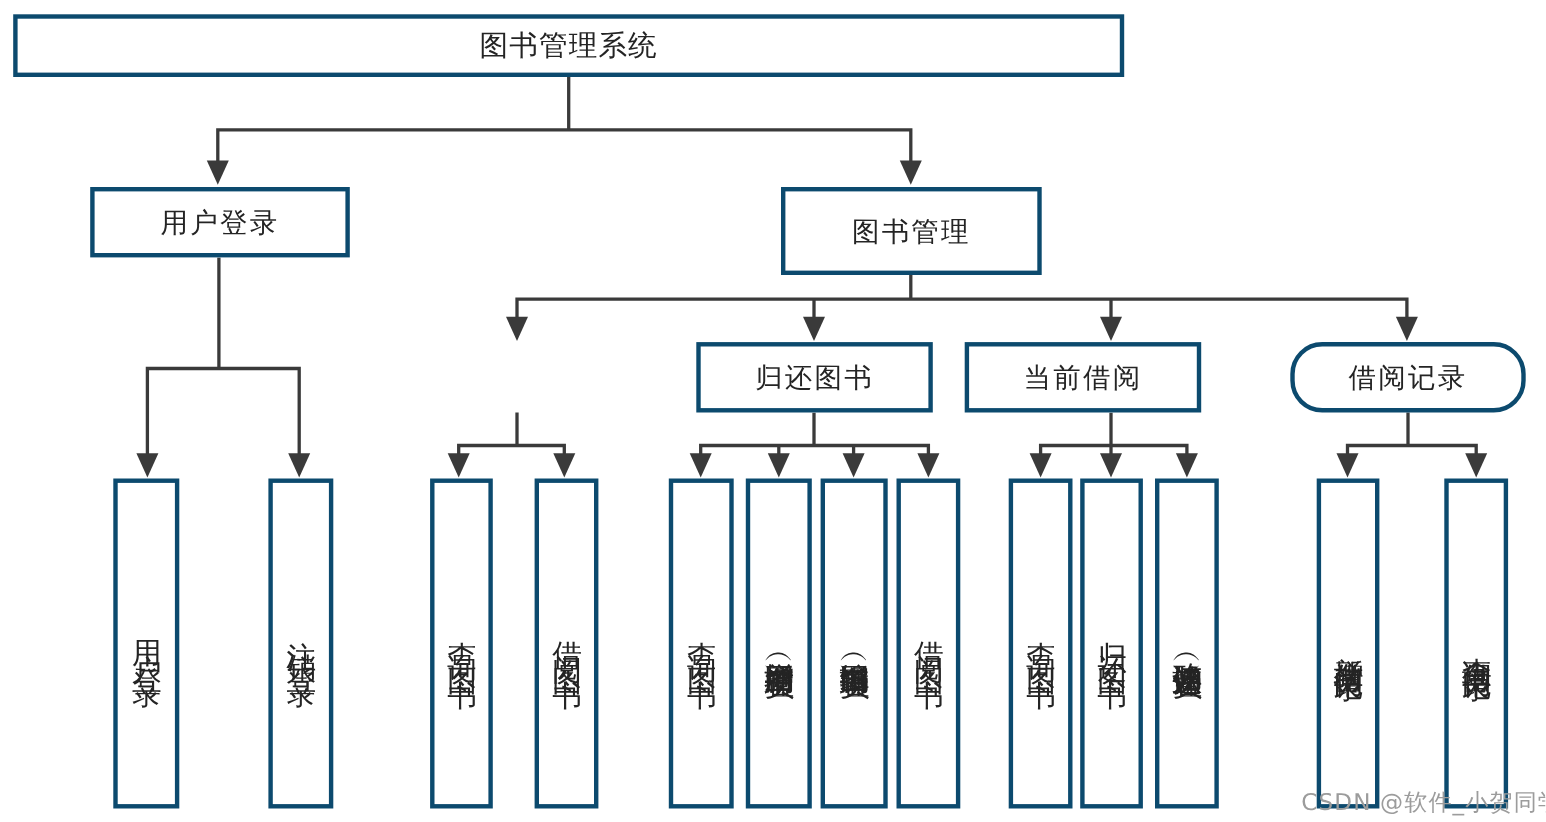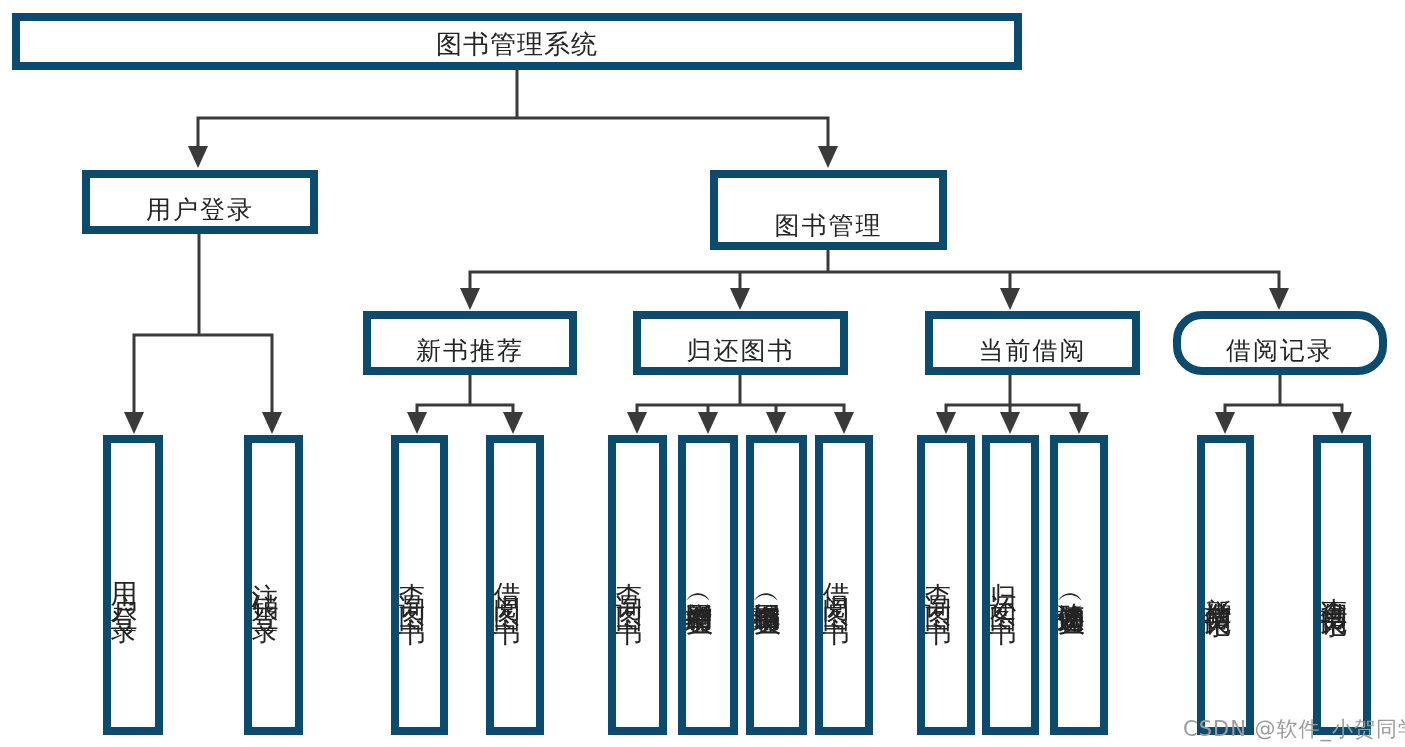--- a/index.html
+++ b/index.html
@@ -3,22 +3,22 @@
 <meta charset="utf-8">
 <style>
   html,body { margin:0; padding:0; background:#ffffff; }
   .canvas {
     position:relative; width:1405px; height:747px; background:#ffffff;
     font-family:"DejaVu Sans","Liberation Sans",sans-serif; overflow:hidden;
   }
   svg.connectors { position:absolute; left:0; top:0; width:1405px; height:747px; }
   .node {
     position:absolute; box-sizing:border-box;
-    border:8px solid #0c4a6e; background:#ffffff;
-    display:flex; align-items:flex-end; justify-content:center;
+    border:4px solid #0c4a6e; background:#ffffff;
+    display:flex; align-items:center; justify-content:center;
     color:#242424; z-index:2;
   }
   .hbox  { font-size:25px; letter-spacing:2px; }
   .root  { font-size:26px; letter-spacing:1px; }
   .leaf  {
     writing-mode:vertical-rl; text-orientation:mixed;
     font-size:27px; line-height:1;
   }
   .ls12 { letter-spacing:12px; }
   .ls3  { letter-spacing:3px; }
@@ -89,27 +89,24 @@
     <span>图书管理系统</span>
   </div>
 
   <div class="node hbox" style="left:82px; top:170px; width:236px; height:64px;">
     <span>用户登录</span>
   </div>
   <div class="node hbox" style="left:710px; top:170px; width:237px; height:80px;">
     <span>图书管理</span>
   </div>
 
-  <div class="node hbox" style="left:363px; top:311px; width:214px; height:64px;">
-    <span>新书推荐</span>
-  </div>
   <div class="node hbox" style="left:633px; top:311px; width:215px; height:64px;">
     <span>归还图书</span>
   </div>
-  <div class="node hbox" style="left:925px; top:311px; width:215px; height:64px;">
+  <div class="node hbox" style="left:877px; top:311px; width:215px; height:64px;">
     <span>当前借阅</span>
   </div>
   <div class="node hbox" style="left:1173px; top:311px; width:214px; height:64px;border-radius:29px;">
     <span>借阅记录</span>
   </div>
 
   <div class="node leaf ls12" style="left:103px; top:435px; width:60px; height:300px;">
     <span>用户登录</span>
   </div>
   <div class="node leaf ls12" style="left:244px; top:435px; width:59px; height:300px;">

